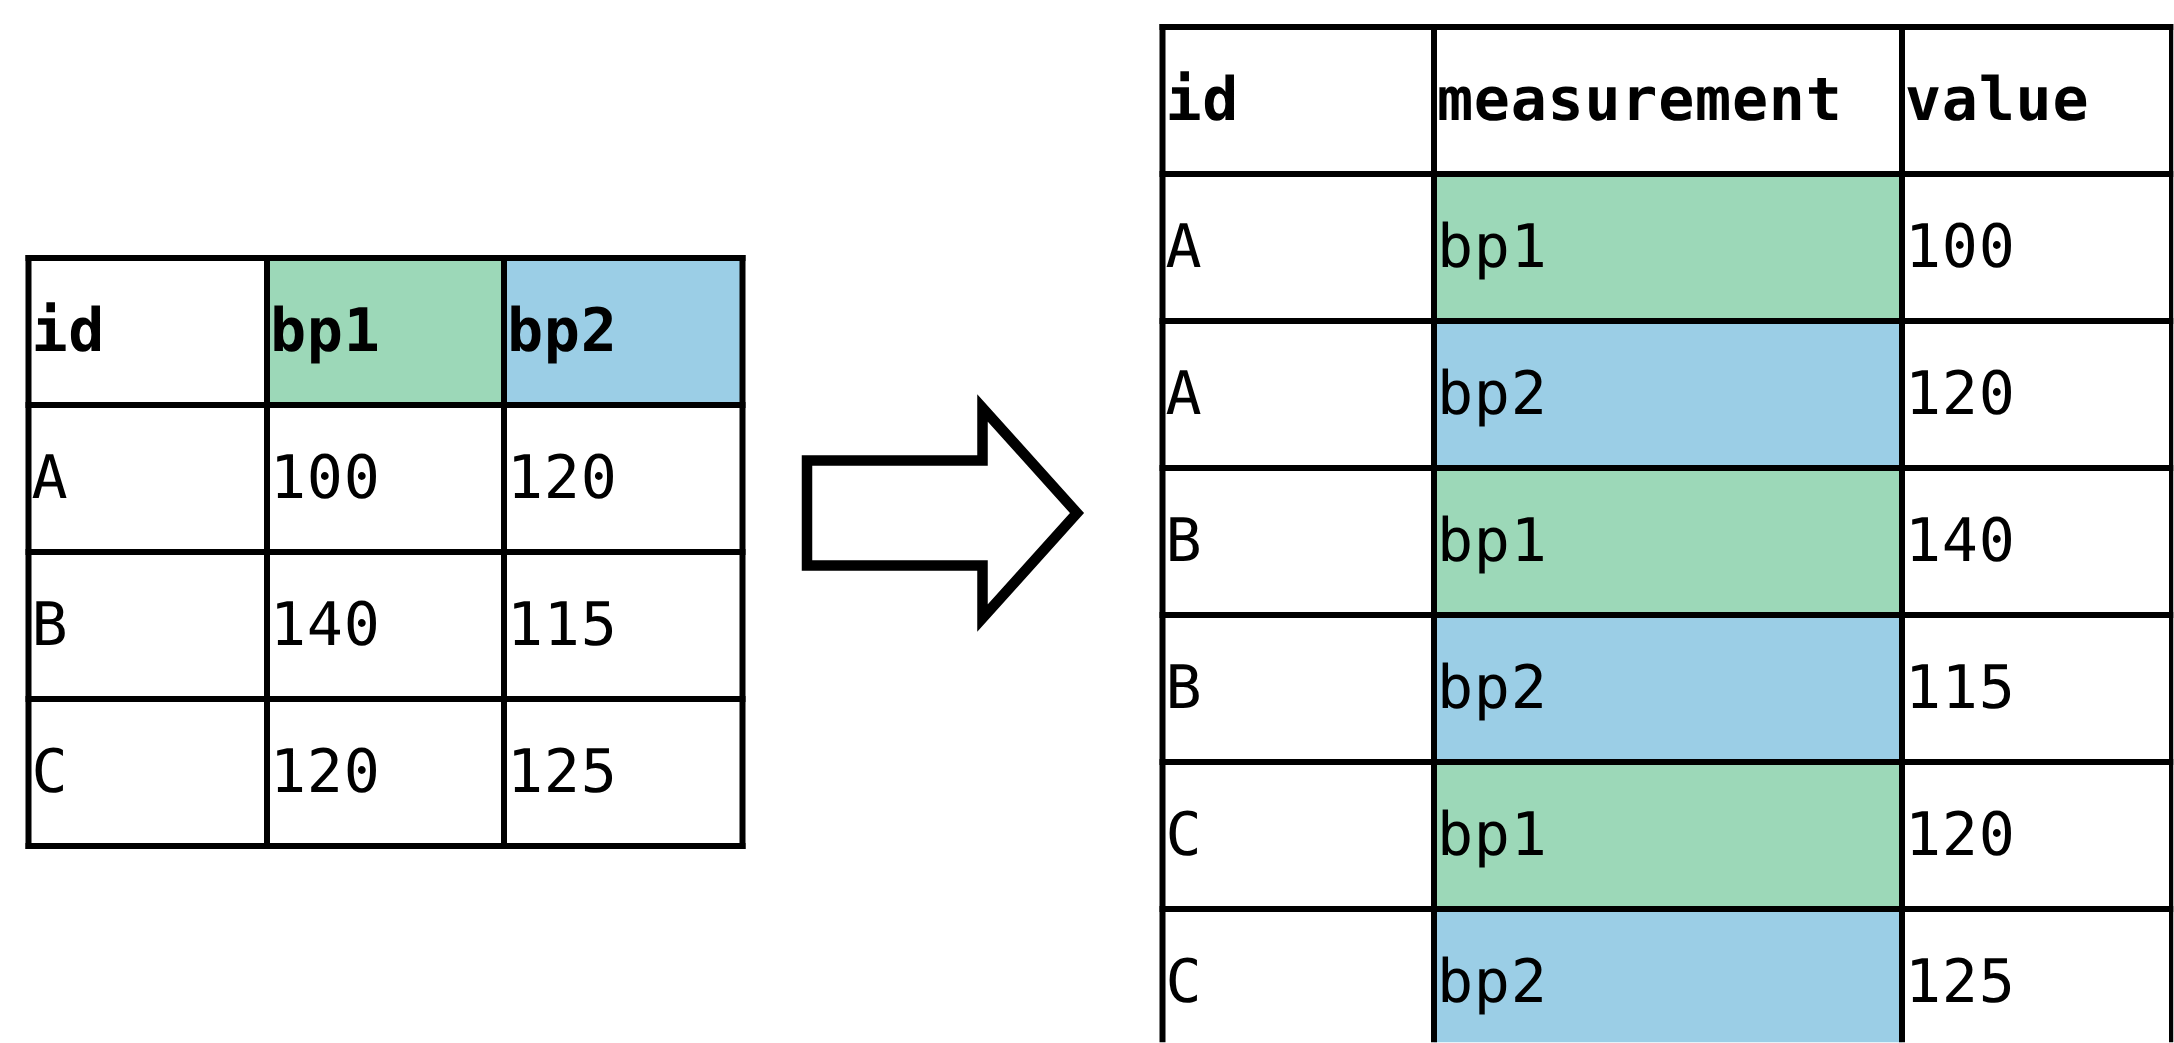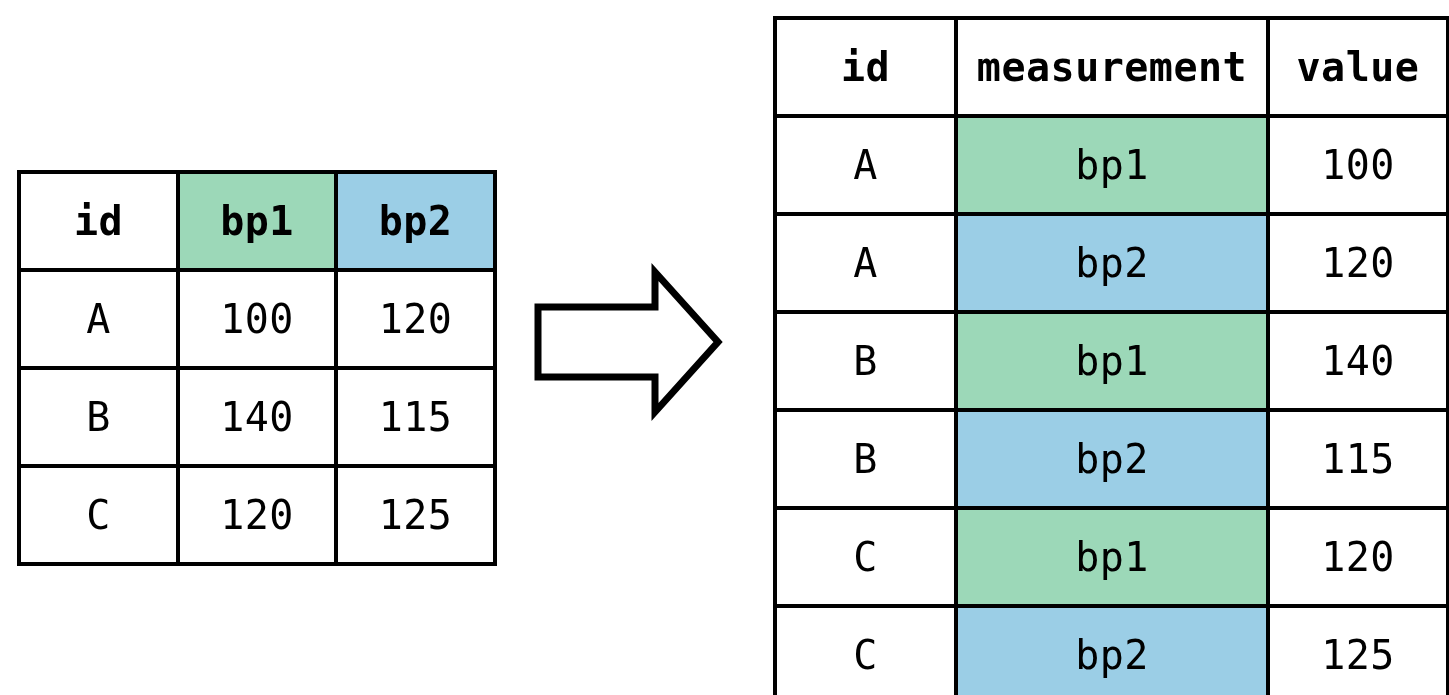--- a/index.html
+++ b/index.html
@@ -23,21 +23,21 @@
   
   .grid-table {
     position: absolute;
     border-collapse: collapse;
     table-layout: fixed;
     background: #ffffff;
   }
   .grid-table td,
   .grid-table th {
     border: 4px solid #000000;
-    text-align: center;
+    text-align: left;
     vertical-align: middle;
     padding: 0;
     color: #000000;
     font-weight: normal;
     background: #ffffff;
     line-height: 1;
     letter-spacing: 0.5px;
   }
   .grid-table th {
     font-weight: bold;

